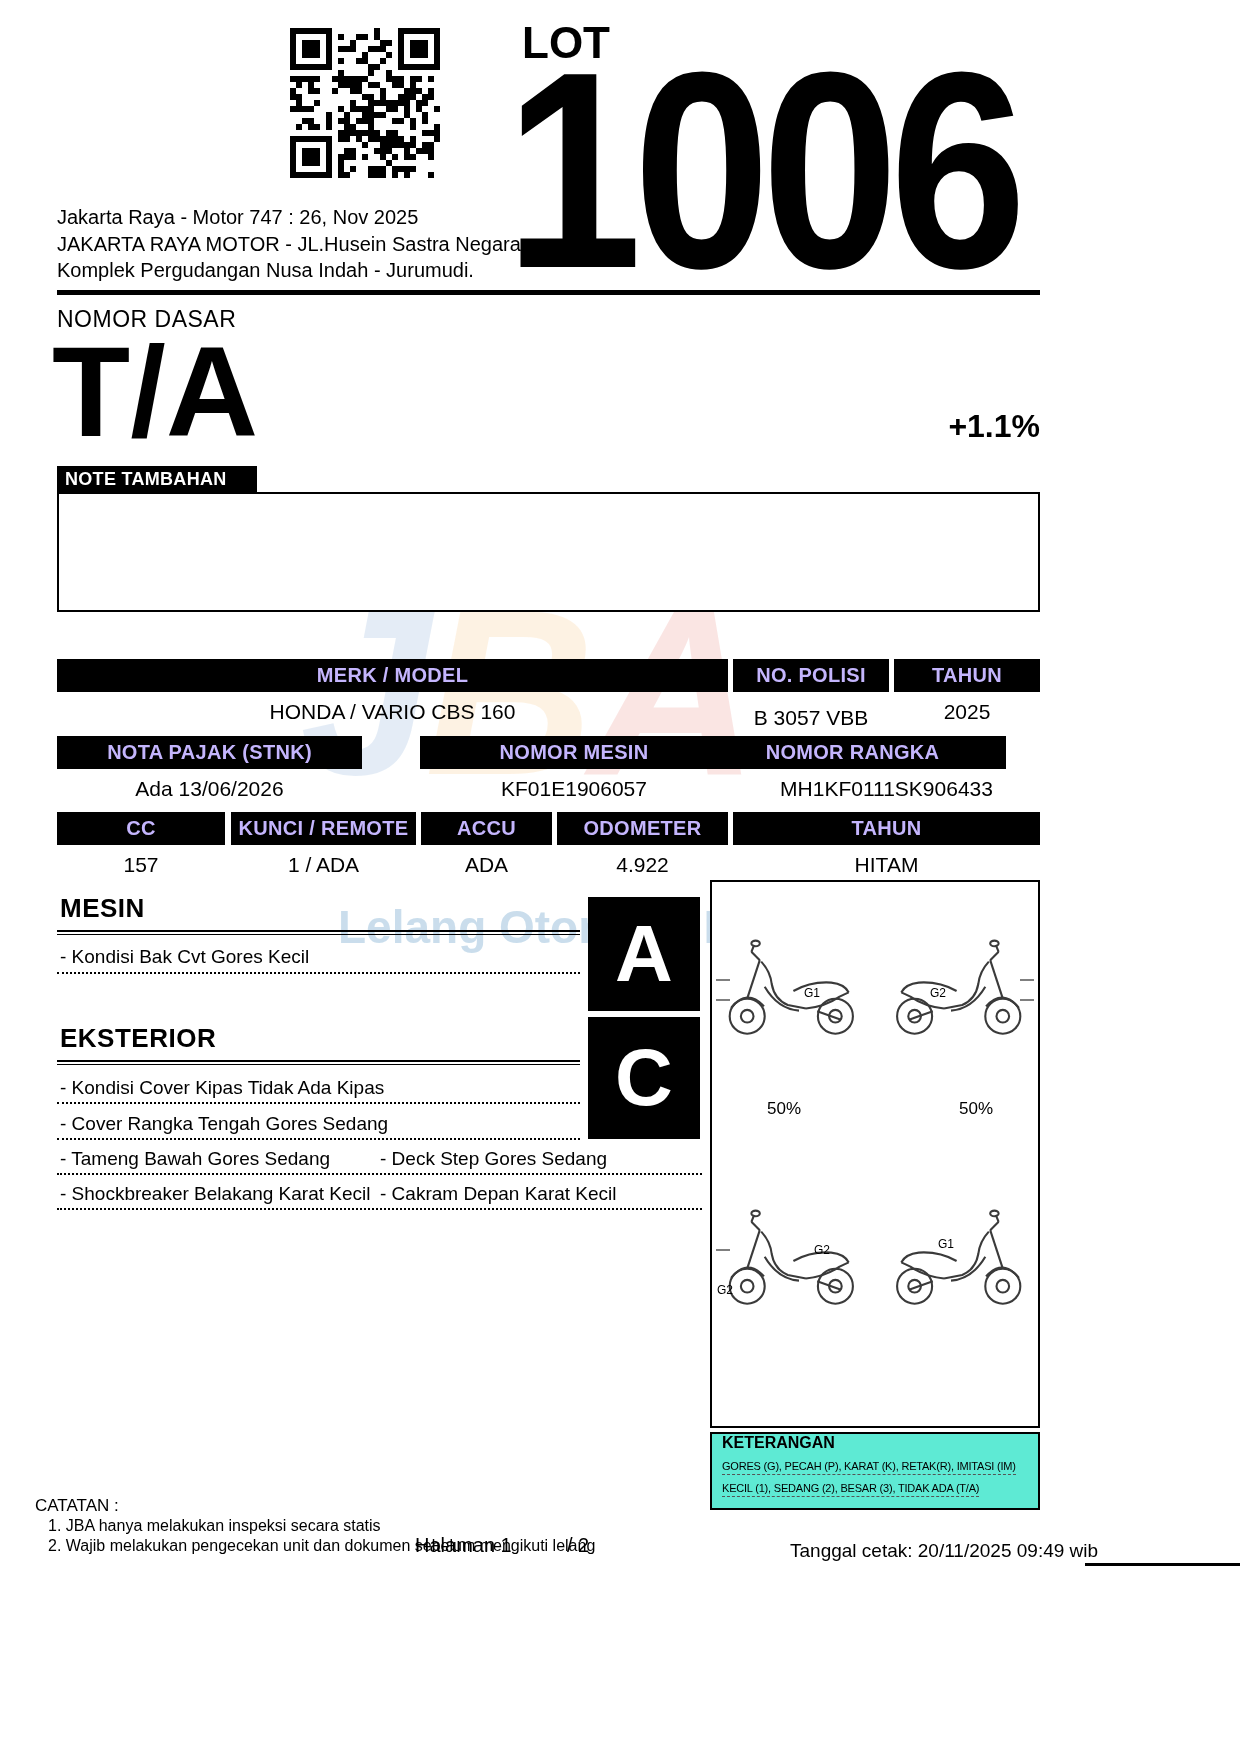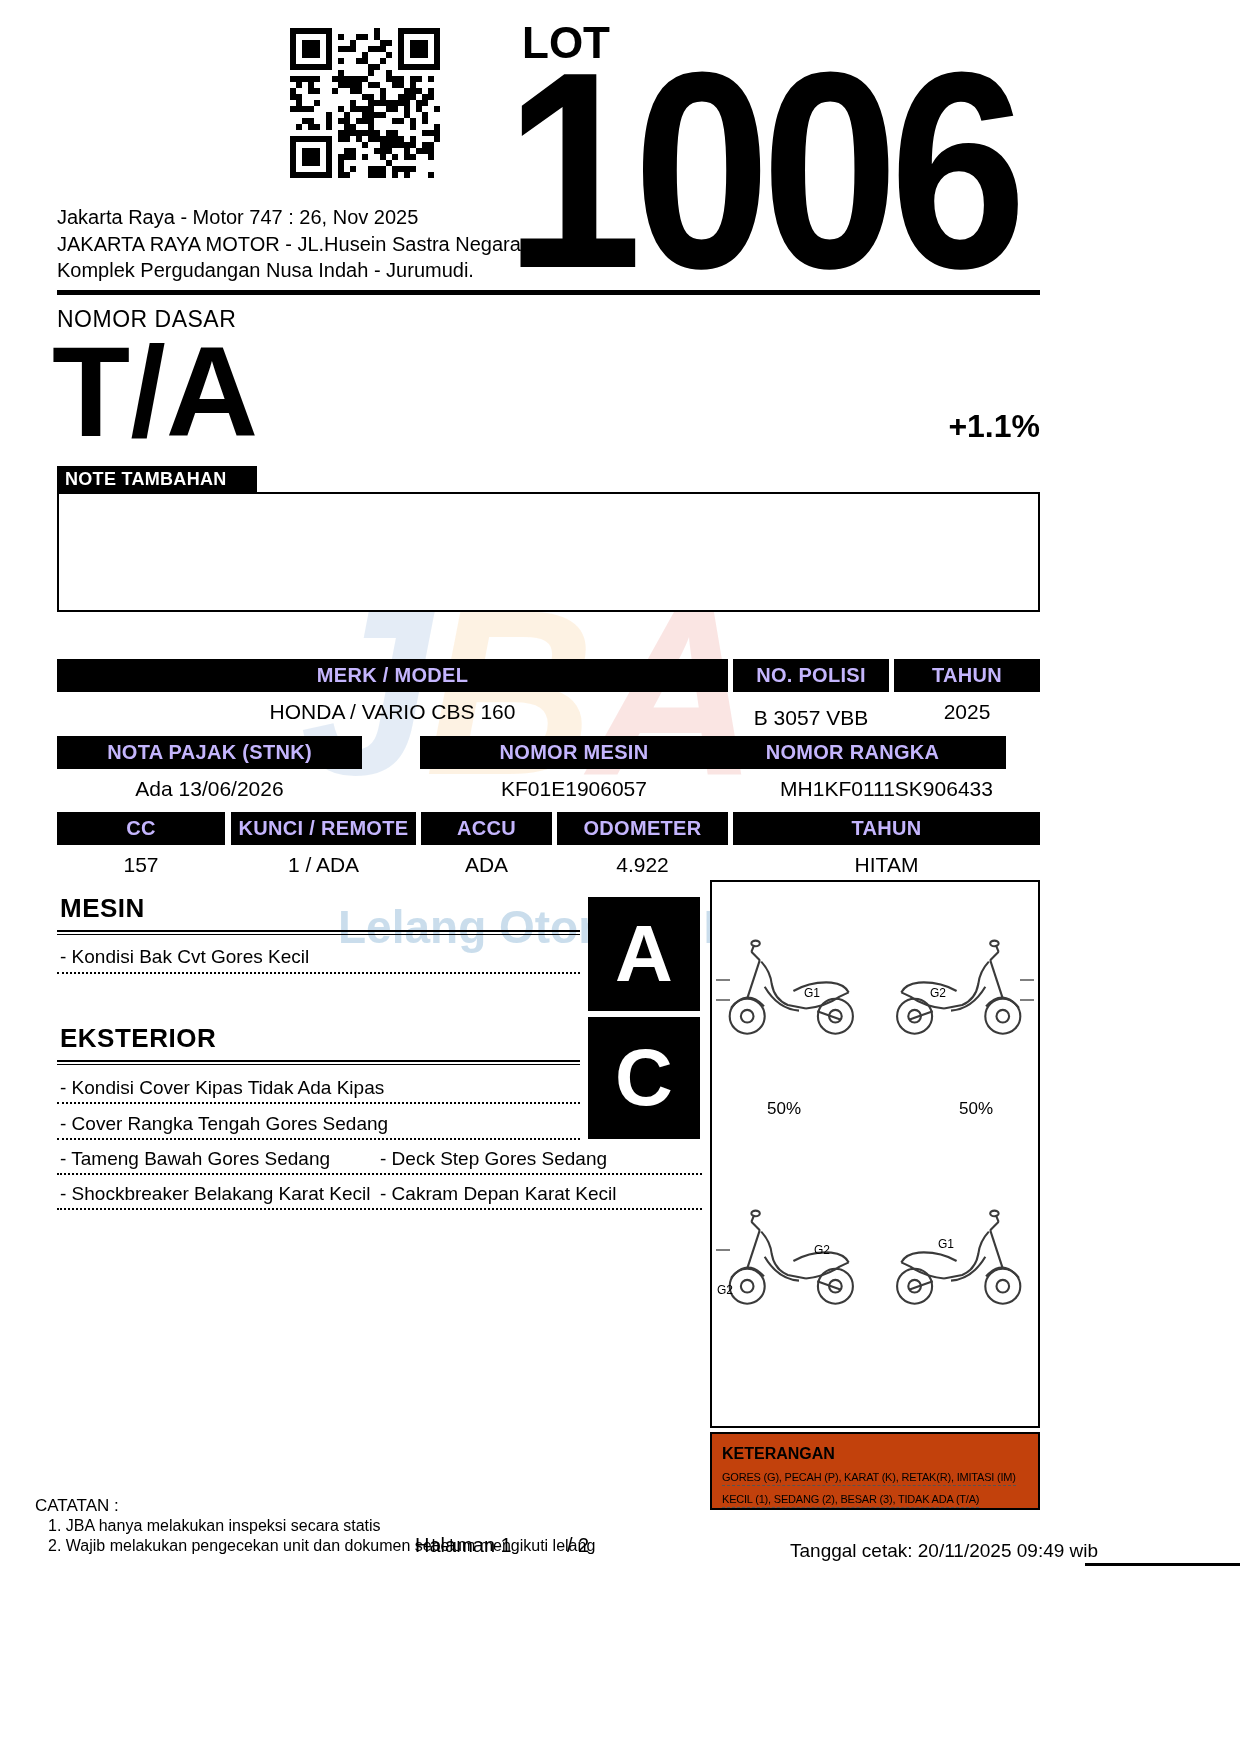--- a/index.html
+++ b/index.html
@@ -63,21 +63,21 @@
   .cond { position:absolute; font-size:19px; z-index:1; white-space:nowrap; }
   .dash { position:absolute; border-bottom:2px dotted #000; z-index:1; }
   .grade {
     position:absolute; left:588px; width:112px; background:#000; color:#fff;
     display:flex; align-items:center; justify-content:center;
     font-size:80px; font-weight:bold; z-index:1;
   }
 
   
   .diagram-box { position:absolute; left:710px; top:880px; width:330px; height:548px; border:2px solid #000; background:#fff; z-index:1; }
-  .ket-box { position:absolute; left:710px; top:1432px; width:330px; height:78px; border:2px solid #000; background:#c2410c; padding:11px 10px; z-index:1; }
+  .ket-box { position:absolute; left:710px; top:1432px; width:330px; height:78px; border:2px solid #000; background:#5eead4; padding:0 10px; z-index:1; }
   .ket-title { font-size:16px; font-weight:bold; margin-bottom:4px; }
   .ket-line { font-size:11px; letter-spacing:-0.2px; display:inline-block; border-bottom:1px dashed #555; padding-bottom:2px; margin-bottom:3px; white-space:nowrap; }
 
   
   .catatan-title { position:absolute; left:35px; top:1496px; font-size:17px; }
   .catatan-item { position:absolute; left:48px; font-size:16px; }
   .page-num { position:absolute; top:1534px; font-size:20px; }
   .print-date { position:absolute; left:790px; top:1540px; font-size:19px; }
 </style>
 </head>

